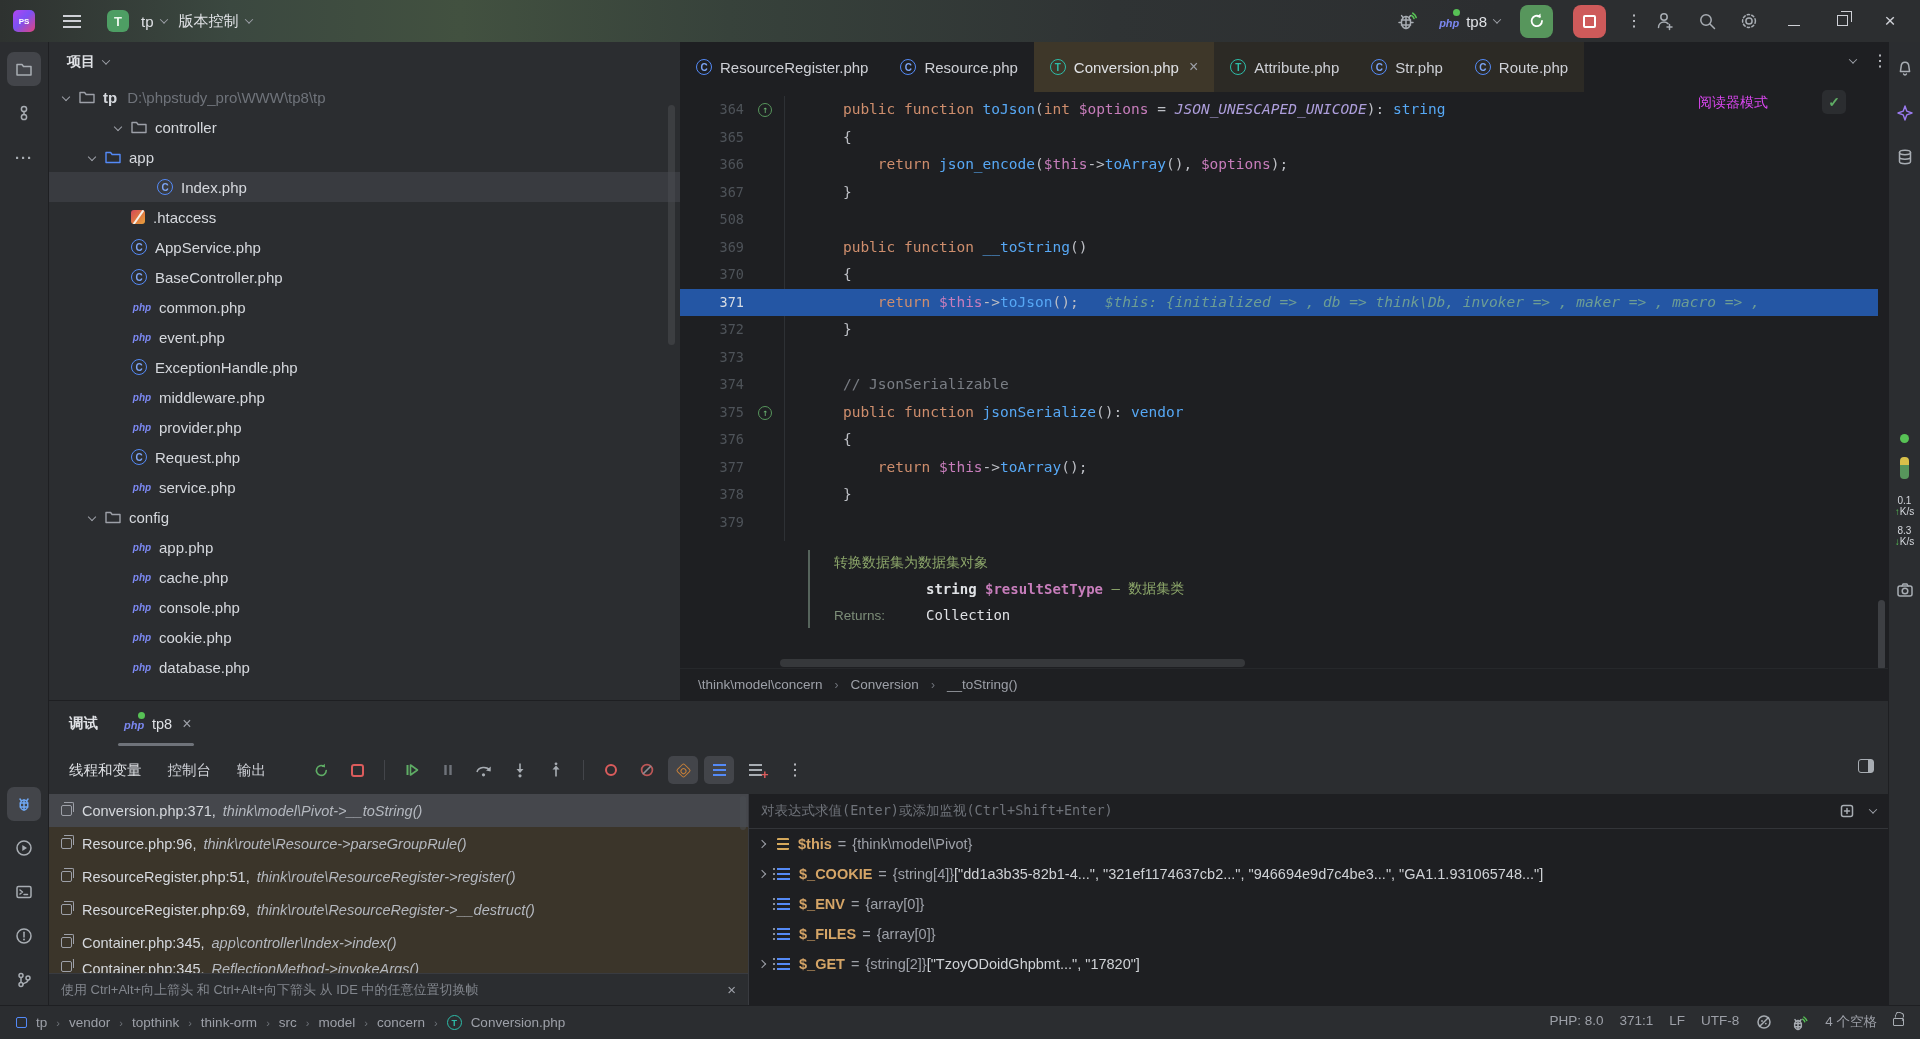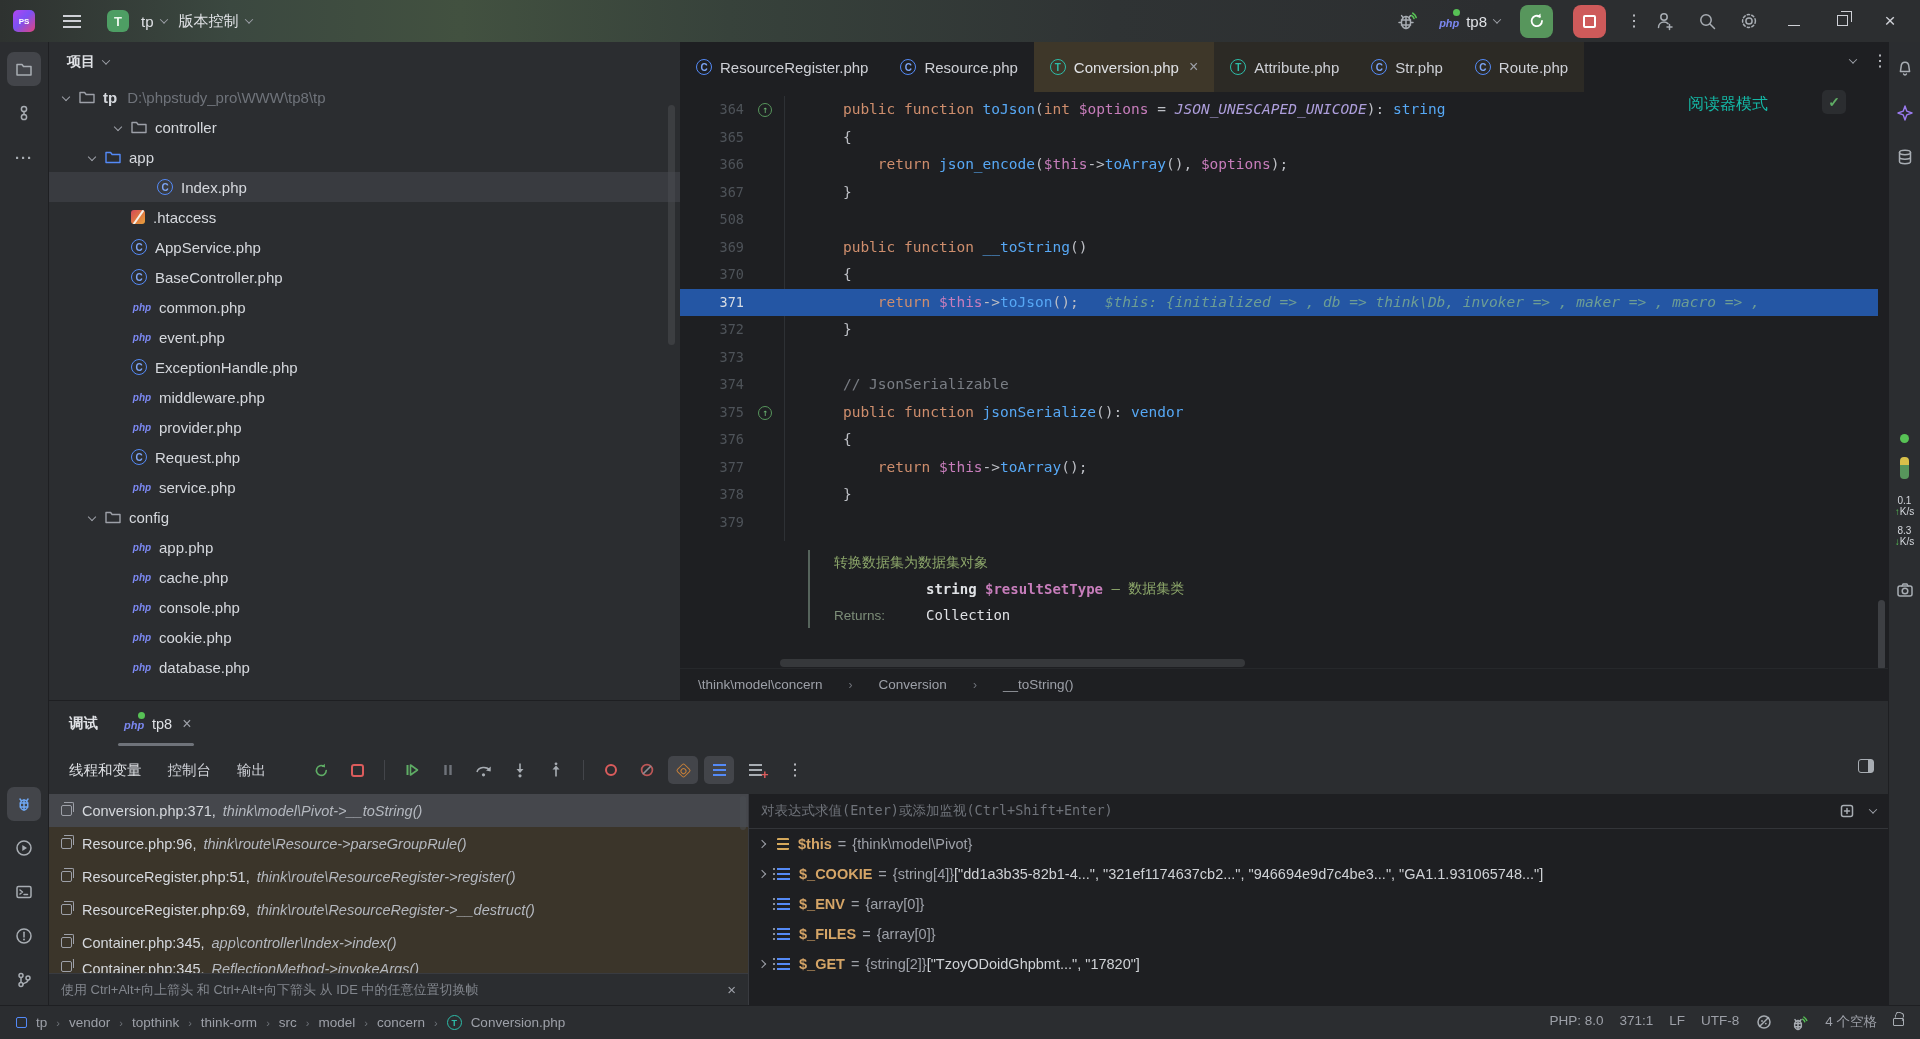--- a/index.html
+++ b/index.html
@@ -70,21 +70,21 @@
   
   #editorcol{left:680px;top:42px;width:1208px;height:658px;background:#1E1F22}
   #tabbar{position:absolute;left:0;top:0;right:0;height:50px;background:#1E1F22;display:flex;align-items:stretch}
   .etab{display:flex;align-items:center;padding:0 16px;font-size:15px;color:#CED0D6;gap:8px;flex:none}
   .etab .fic{width:16px;height:16px;border-radius:50%;border:1.4px solid #548AF7;color:#7CA4F5;font-size:10px;font-weight:700;display:flex;align-items:center;justify-content:center;flex:none}
   .etab .fic.trait{border-color:#2DBCA8;color:#2DBCA8}
   .etab.lib{background:#2C2A25}
   .etab.active{background:#3E3729;color:#DFE1E5}
   .tclose{color:#9DA0A8;font-size:16px;margin-left:2px}
   #tabextra{position:absolute;right:8px;top:14px;display:flex;gap:16px;align-items:center;color:#9DA0A8}
-  #readerpill{position:absolute;right:120px;top:52px;color:#14b8a6;font-size:16px}
+  #readerpill{position:absolute;right:120px;top:52px;color:#d946ef;font-size:14px}
   #inspectok{position:absolute;right:42px;top:48px;width:24px;height:24px;border-radius:5px;background:#2B2D30;color:#5FAD65;font-size:14px;font-weight:700;display:flex;align-items:center;justify-content:center}
 
   #code{position:absolute;left:0;top:54px;right:10px}
   .cl{display:flex;height:27.5px;line-height:27.5px;font-family:"DejaVu Sans Mono","Liberation Mono",monospace;font-size:14.5px;white-space:pre}
   .cl .num{width:70px;text-align:right;color:#4E5359;flex:none;padding-right:6px;font-size:13.5px}
   .cl .gut{width:30px;flex:none;display:flex;justify-content:center}
   .cl .codetext{padding-left:28px}
   .cl.exec{background:#2456A4}
   .cl.exec .num{color:#D7DCE3}
   .ovr{width:14px;height:14px;border:1.5px solid #57965C;border-radius:50%;color:#6CB873;font-size:10px;line-height:12px;text-align:center;margin-top:7px}
@@ -98,21 +98,21 @@
   .doctitle{color:#8CA66A}
   .doclabel{color:#7D8E79;font-family:"Liberation Sans",sans-serif;width:92px;flex:none;font-size:13.5px}
   .doctype{color:#DFE1E5;font-weight:700}
   .docvar{color:#C77DBB;font-weight:700}
   .docdesc{color:#8CA66A}
   .docret{color:#DFE1E5}
 
   #hscroll{position:absolute;left:100px;top:617px;width:465px;height:8px;border-radius:4px;background:#4A4D51;opacity:.55}
   #vscroll{position:absolute;right:3px;top:558px;width:7px;height:70px;border-radius:4px;background:#4A4D51;opacity:.7}
 
-  #breadcrumbs{position:absolute;left:0;right:0;bottom:0;height:32px;display:flex;align-items:center;gap:26px;padding-left:18px;color:#9DA0A8;font-size:13.5px;background:#1E1F22;border-top:1px solid #26282B}
+  #breadcrumbs{position:absolute;left:0;right:0;bottom:0;height:32px;display:flex;align-items:center;gap:12px;padding-left:18px;color:#9DA0A8;font-size:13.5px;background:#1E1F22;border-top:1px solid #26282B}
   .bsep{color:#6F737A;font-size:12px}
 
   
   #debug{left:49px;top:700px;width:1839px;height:305px;background:#2B2D30;border-top:1px solid #1E1F22}
   #dtabs{display:flex;align-items:center;height:45px;padding-left:20px;gap:26px}
   #dtabs .plabel{color:#DFE1E5;font-size:14.5px;font-weight:600}
   .sessiontab{display:flex;align-items:center;gap:8px;height:45px;position:relative;color:#DFE1E5;font-size:14.5px}
   .sessiontab::after{content:"";position:absolute;left:-6px;right:-2px;bottom:0;height:3px;border-radius:2px;background:#6F737A}
   #dtoolbar{display:flex;align-items:center;height:48px;padding-left:20px;gap:26px;color:#CED0D6;font-size:14.5px}
   .viewtab{flex:none}

